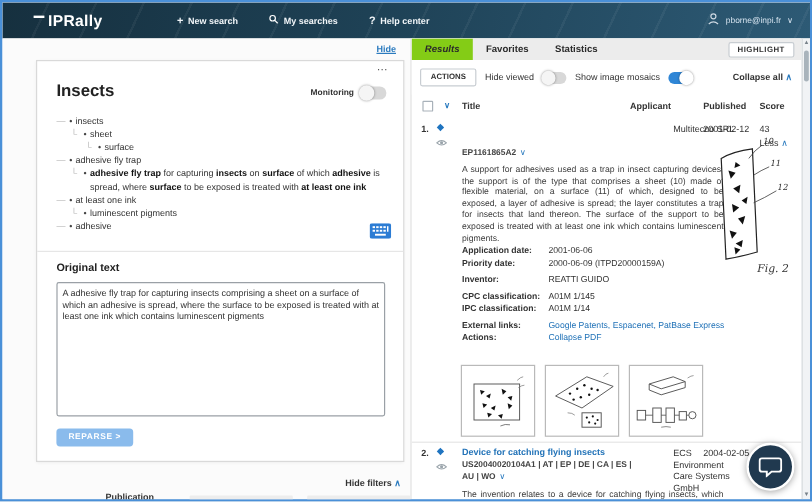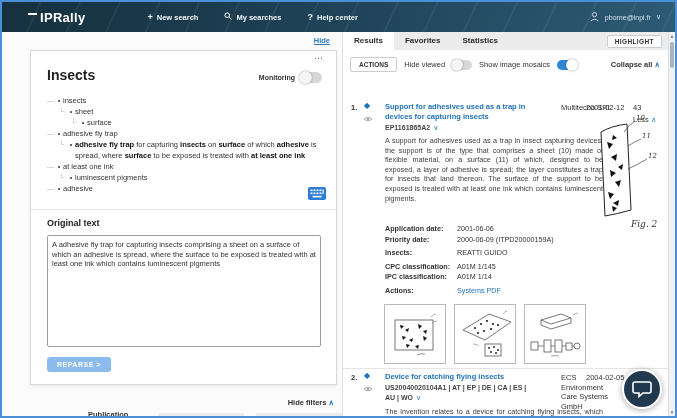--- a/index.html
+++ b/index.html
@@ -56,21 +56,21 @@
   .blue{color:#2b7bbf;}
   .pubdate{position:absolute;top:378px;left:86px;display:flex;align-items:center;gap:4px;font-size:7.5px;color:#333;}
   .pubdate label{font-weight:bold;}
   .pd-input{width:86px;height:13px;border:none;background:#ededed;border-radius:1px;font-size:6.5px;color:#8a8a8a;
     padding:0 4px;font-family:inherit;}
   .info-ic{color:#2b7bbf;font-size:7px;font-weight:bold;}
   
   .rpanel{position:absolute;left:340px;top:0;right:7px;bottom:0;background:#fff;border-left:1px solid #e2e2e2;overflow:hidden;}
   .tabs{position:absolute;top:0;left:0;right:0;height:18px;background:#ececec;display:flex;}
   .tab{padding:0 11px;line-height:18px;font-size:8px;font-weight:bold;color:#2b2b2b;cursor:pointer;}
-  .tab.active{background:#ffffff;}
+  .tab.active{background:#84cc16;font-style:italic;}
   .highlight-btn{position:absolute;right:6px;top:3px;height:13px;background:#fff;border:1px solid #c8cdd2;border-radius:2px;
     font-size:6.5px;font-weight:bold;letter-spacing:.4px;padding:0 7px;color:#333;cursor:pointer;font-family:inherit;}
   .actions-row{position:absolute;top:18px;left:0;right:0;height:29px;display:flex;align-items:center;gap:7px;
     padding:0 8px 0 7px;font-size:7.5px;color:#333;background:#fff;}
   .actions-btn{border:1px solid #c8cdd2;background:#fff;border-radius:2px;font-size:6.5px;font-weight:bold;
     padding:3px 8px;color:#333;cursor:pointer;font-family:inherit;}
   .collapse-all{margin-left:auto;font-weight:bold;cursor:pointer;}
   .thead{position:absolute;top:50px;left:0;right:0;height:16px;font-size:7.5px;font-weight:bold;color:#333;}
   .thead span{position:absolute;top:2px;}
   .cb{position:absolute;left:9px;top:2px;width:9px;height:9px;border:1px solid #a9b2ba;border-radius:1px;background:#fff;cursor:pointer;}
@@ -79,21 +79,21 @@
   .result{position:absolute;left:0;right:0;font-size:7.5px;color:#333;}
   .r1{top:68px;height:268px;}
   .idx{position:absolute;left:8px;top:3px;font-weight:bold;}
   .diamond{position:absolute;left:21px;top:1px;color:#1f74c0;font-size:8px;cursor:pointer;}
   .eye{position:absolute;left:20px;top:15px;cursor:pointer;}
   .rtitle{position:absolute;left:42px;top:2px;width:142px;font-weight:bold;color:#2273b8;line-height:9.5px;cursor:pointer;}
   .pubnum{position:absolute;left:42px;top:23px;width:152px;font-size:7px;font-weight:bold;color:#444;line-height:9.5px;}
   .pubnum .chv{color:#2b7bbf;font-weight:normal;cursor:pointer;margin-left:3px;}
   .abstract{position:absolute;left:42px;top:36px;width:218px;font-size:7.2px;line-height:9.6px;
     color:#3c3c3c;text-align:justify;margin:0;}
-  .fields{position:absolute;left:42px;top:124px;width:225px;font-size:7.2px;line-height:10.5px;}
+  .fields{position:absolute;left:42px;top:104px;width:225px;font-size:7.2px;line-height:10.5px;}
   .frow{display:flex;}
   .flabel{width:72px;font-weight:bold;flex:0 0 auto;}
   .fgap{height:3px;}
   .flink{color:#2273b8;cursor:pointer;}
   .rfig{position:absolute;left:254px;top:8px;width:72px;height:124px;}
   .rapp{position:absolute;left:182px;top:3px;width:58px;line-height:9.5px;margin-left:36px;}
   .rpub{position:absolute;left:243px;top:3px;}
   .rscore{position:absolute;left:290px;top:3px;}
   .less{margin-top:3px;cursor:pointer;}
   .mosaics{position:absolute;left:41px;top:204px;display:flex;gap:8px;}
@@ -263,63 +263,78 @@
         <span>Show image mosaics</span>
         <span class="toggle sm on">
             <span class="knob"></span>
           </span>
         <span class="collapse-all">
           <span>Collapse all</span>
           <span class="blue">∧</span>
         </span>
       </div>
 
+      <div class="thead">
+        <span class="cb" style="position:absolute;"></span>
+        <span class="sel-chev" style="position:absolute;">∨</span>
+        <span class="col-title">Title</span>
+        <span class="col-app">Applicant</span>
+        <span class="col-pub">Published</span>
+        <span class="col-score">Score</span>
+      </div>
 
       <div class="result r1">
         <span class="idx">1.</span>
         <span class="diamond">◆</span>
         <span class="eye">
           <svg width="10" height="8" viewBox="0 0 10 8">
               <path d="M1 4 Q5 .4 9 4 Q5 7.6 1 4 Z" fill="none" stroke="#9aa4ab" stroke-width=".9"></path>
               <circle cx="5" cy="4" r="1.3" fill="#9aa4ab"></circle>
             </svg>
         </span>
-        <a class="rtitle">Support for adhesives used as a trap in devices for capturing insects</a>
         <div class="pubnum">
           <span>EP1161865A2</span><span class="chv">∨</span>
         </div>
         <p class="abstract">A support for adhesives used as a trap in insect capturing devices; the support is of the type that comprises a sheet (10) made of flexible material, on a surface (11) of which, designed to be exposed, a layer of adhesive is spread; the layer constitutes a trap for insects that land thereon. The surface of the support to be exposed is treated with at least one ink which contains luminescent pigments.</p>
 
         <div class="fields">
           <div class="frow">
               <span class="flabel">Application date:</span>
               <span>2001-06-06</span>
             </div>
           <div class="frow">
               <span class="flabel">Priority date:</span>
               <span>2000-06-09 (ITPD20000159A)</span>
             </div>
           <div class="fgap"></div>
           <div class="frow">
-              <span class="flabel">Insects:</span>
+              <span class="flabel">Inventor:</span>
               <span>REATTI GUIDO</span>
             </div>
           <div class="fgap"></div>
           <div class="frow">
               <span class="flabel">CPC classification:</span>
               <span>A01M 1/145</span>
             </div>
           <div class="frow">
               <span class="flabel">IPC classification:</span>
               <span>A01M 1/14</span>
             </div>
           <div class="fgap"></div>
           <div class="frow">
+            <span class="flabel">External links:</span>
+            <span style="width:150px;">
+              <a class="flink">Google Patents,</a>
+              <a class="flink">Espacenet,</a>
+              <a class="flink">PatBase Express</a>
+            </span>
+          </div>
+          <div class="frow">
             <span class="flabel">Actions:</span>
-            <a class="flink">Systems PDF</a>
+            <a class="flink">Collapse PDF</a>
           </div>
         </div>
 
         <div class="rfig">
           <svg width="72" height="124" viewBox="0 0 72 124">
             <path d="M4 24 Q14 18 30 16 L34 102 Q20 106 8 108 Z" fill="#fff" stroke="#222" stroke-width="1"></path>
             <g fill="#111">
               <path d="M10 34l6 2-4 5z"></path>
                 <path d="M20 46l-6 3 5 4z"></path>
                 <path d="M13 62l6 3-5 4z"></path>

